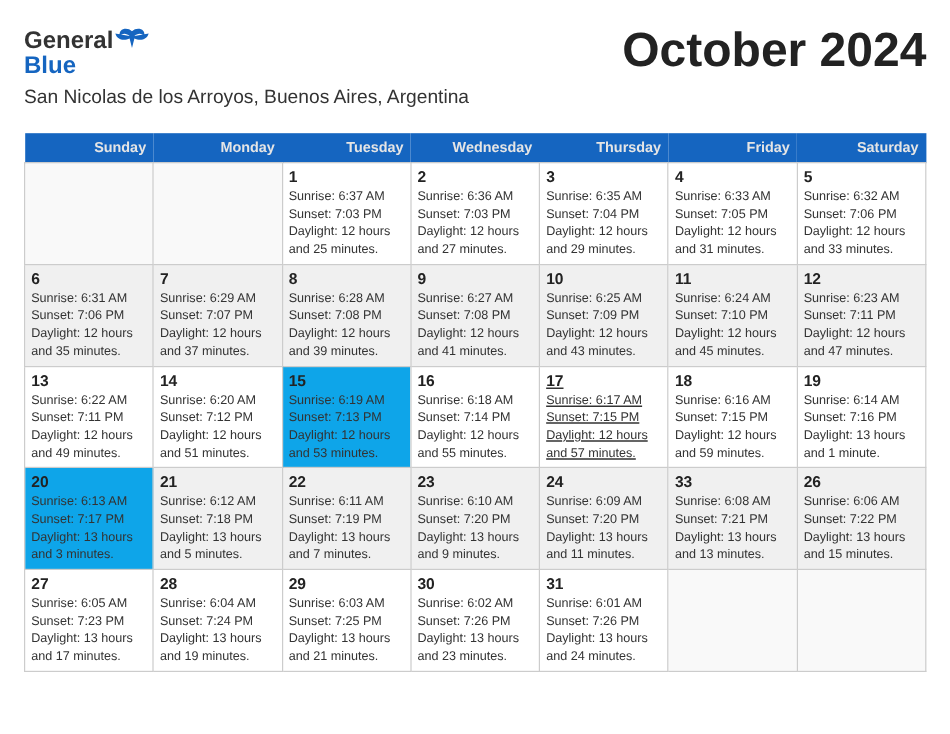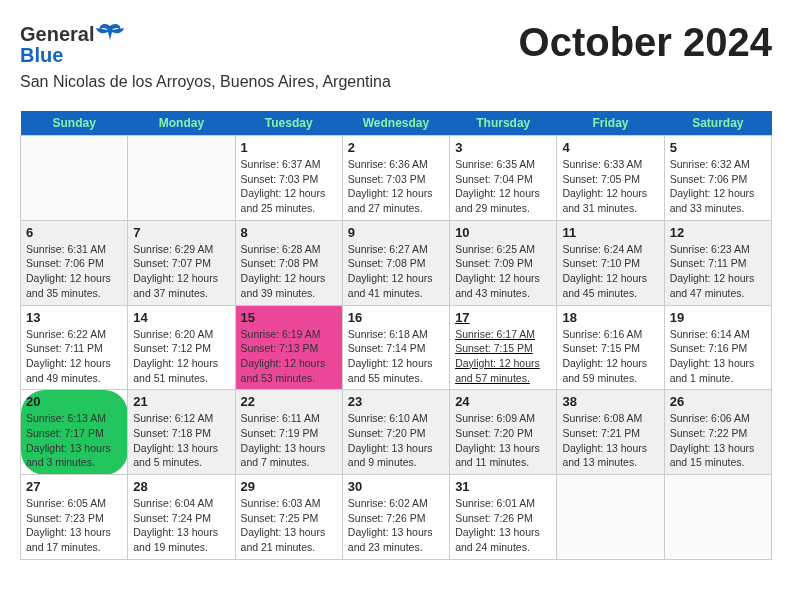--- a/index.html
+++ b/index.html
@@ -26,22 +26,22 @@
       align-items: center;
       gap: 2px;
     }
     table {
       width: 100%;
       border-collapse: collapse;
       font-size: 11px;
     }
     th {
       background-color: #1565c0;
-      color: #86efac;
-      text-align: center;
+      color: #e5e5e5;
+      text-align: right;
       padding: 5px 6px;
       font-size: 12px;
       font-weight: bold;
     }
     td {
       border: 1px solid #ccc;
       vertical-align: top;
       padding: 4px 5px;
       width: 107px;
       min-height: 70px;
@@ -152,21 +152,21 @@
       </tr>
       <tr>
         <td style="background: rgb(255, 255, 255);">
           <div class="day-num">13</div>
           <div class="day-info">Sunrise: 6:22 AM<br>Sunset: 7:11 PM<br>Daylight: 12 hours and 49 minutes.</div>
         </td>
         <td style="background: rgb(255, 255, 255);">
           <div class="day-num">14</div>
           <div class="day-info">Sunrise: 6:20 AM<br>Sunset: 7:12 PM<br>Daylight: 12 hours and 51 minutes.</div>
         </td>
-        <td style="background: #ec4899;">
+        <td style="background: #0ea5e9;">
           <div class="day-num">15</div>
           <div class="day-info">Sunrise: 6:19 AM<br>Sunset: 7:13 PM<br>Daylight: 12 hours and 53 minutes.</div>
         </td>
         <td style="background: rgb(255, 255, 255);">
           <div class="day-num">16</div>
           <div class="day-info">Sunrise: 6:18 AM<br>Sunset: 7:14 PM<br>Daylight: 12 hours and 55 minutes.</div>
         </td>
         <td style="background: rgb(255, 255, 255); text-decoration: underline;">
           <div class="day-num">17</div>
           <div class="day-info">Sunrise: 6:17 AM<br>Sunset: 7:15 PM<br>Daylight: 12 hours and 57 minutes.</div>
@@ -174,42 +174,42 @@
         <td style="background: rgb(255, 255, 255);">
           <div class="day-num">18</div>
           <div class="day-info">Sunrise: 6:16 AM<br>Sunset: 7:15 PM<br>Daylight: 12 hours and 59 minutes.</div>
         </td>
         <td style="background: rgb(255, 255, 255);">
           <div class="day-num">19</div>
           <div class="day-info">Sunrise: 6:14 AM<br>Sunset: 7:16 PM<br>Daylight: 13 hours and 1 minute.</div>
         </td>
       </tr>
       <tr>
-        <td style="background: #22c55e; border-radius: 24px;">
+        <td style="background: #0ea5e9;">
           <div class="day-num">20</div>
           <div class="day-info">Sunrise: 6:13 AM<br>Sunset: 7:17 PM<br>Daylight: 13 hours and 3 minutes.</div>
         </td>
         <td style="background: rgb(240, 240, 240);">
           <div class="day-num">21</div>
           <div class="day-info">Sunrise: 6:12 AM<br>Sunset: 7:18 PM<br>Daylight: 13 hours and 5 minutes.</div>
         </td>
         <td style="background: rgb(240, 240, 240);">
           <div class="day-num">22</div>
           <div class="day-info">Sunrise: 6:11 AM<br>Sunset: 7:19 PM<br>Daylight: 13 hours and 7 minutes.</div>
         </td>
         <td style="background: rgb(240, 240, 240);">
           <div class="day-num">23</div>
           <div class="day-info">Sunrise: 6:10 AM<br>Sunset: 7:20 PM<br>Daylight: 13 hours and 9 minutes.</div>
         </td>
         <td style="background: rgb(240, 240, 240);">
           <div class="day-num">24</div>
           <div class="day-info">Sunrise: 6:09 AM<br>Sunset: 7:20 PM<br>Daylight: 13 hours and 11 minutes.</div>
         </td>
         <td style="background: rgb(240, 240, 240);">
-          <div class="day-num">38</div>
+          <div class="day-num">33</div>
           <div class="day-info">Sunrise: 6:08 AM<br>Sunset: 7:21 PM<br>Daylight: 13 hours and 13 minutes.</div>
         </td>
         <td style="background: rgb(240, 240, 240);">
           <div class="day-num">26</div>
           <div class="day-info">Sunrise: 6:06 AM<br>Sunset: 7:22 PM<br>Daylight: 13 hours and 15 minutes.</div>
         </td>
       </tr>
       <tr>
         <td style="background: rgb(255, 255, 255);">
           <div class="day-num">27</div>

